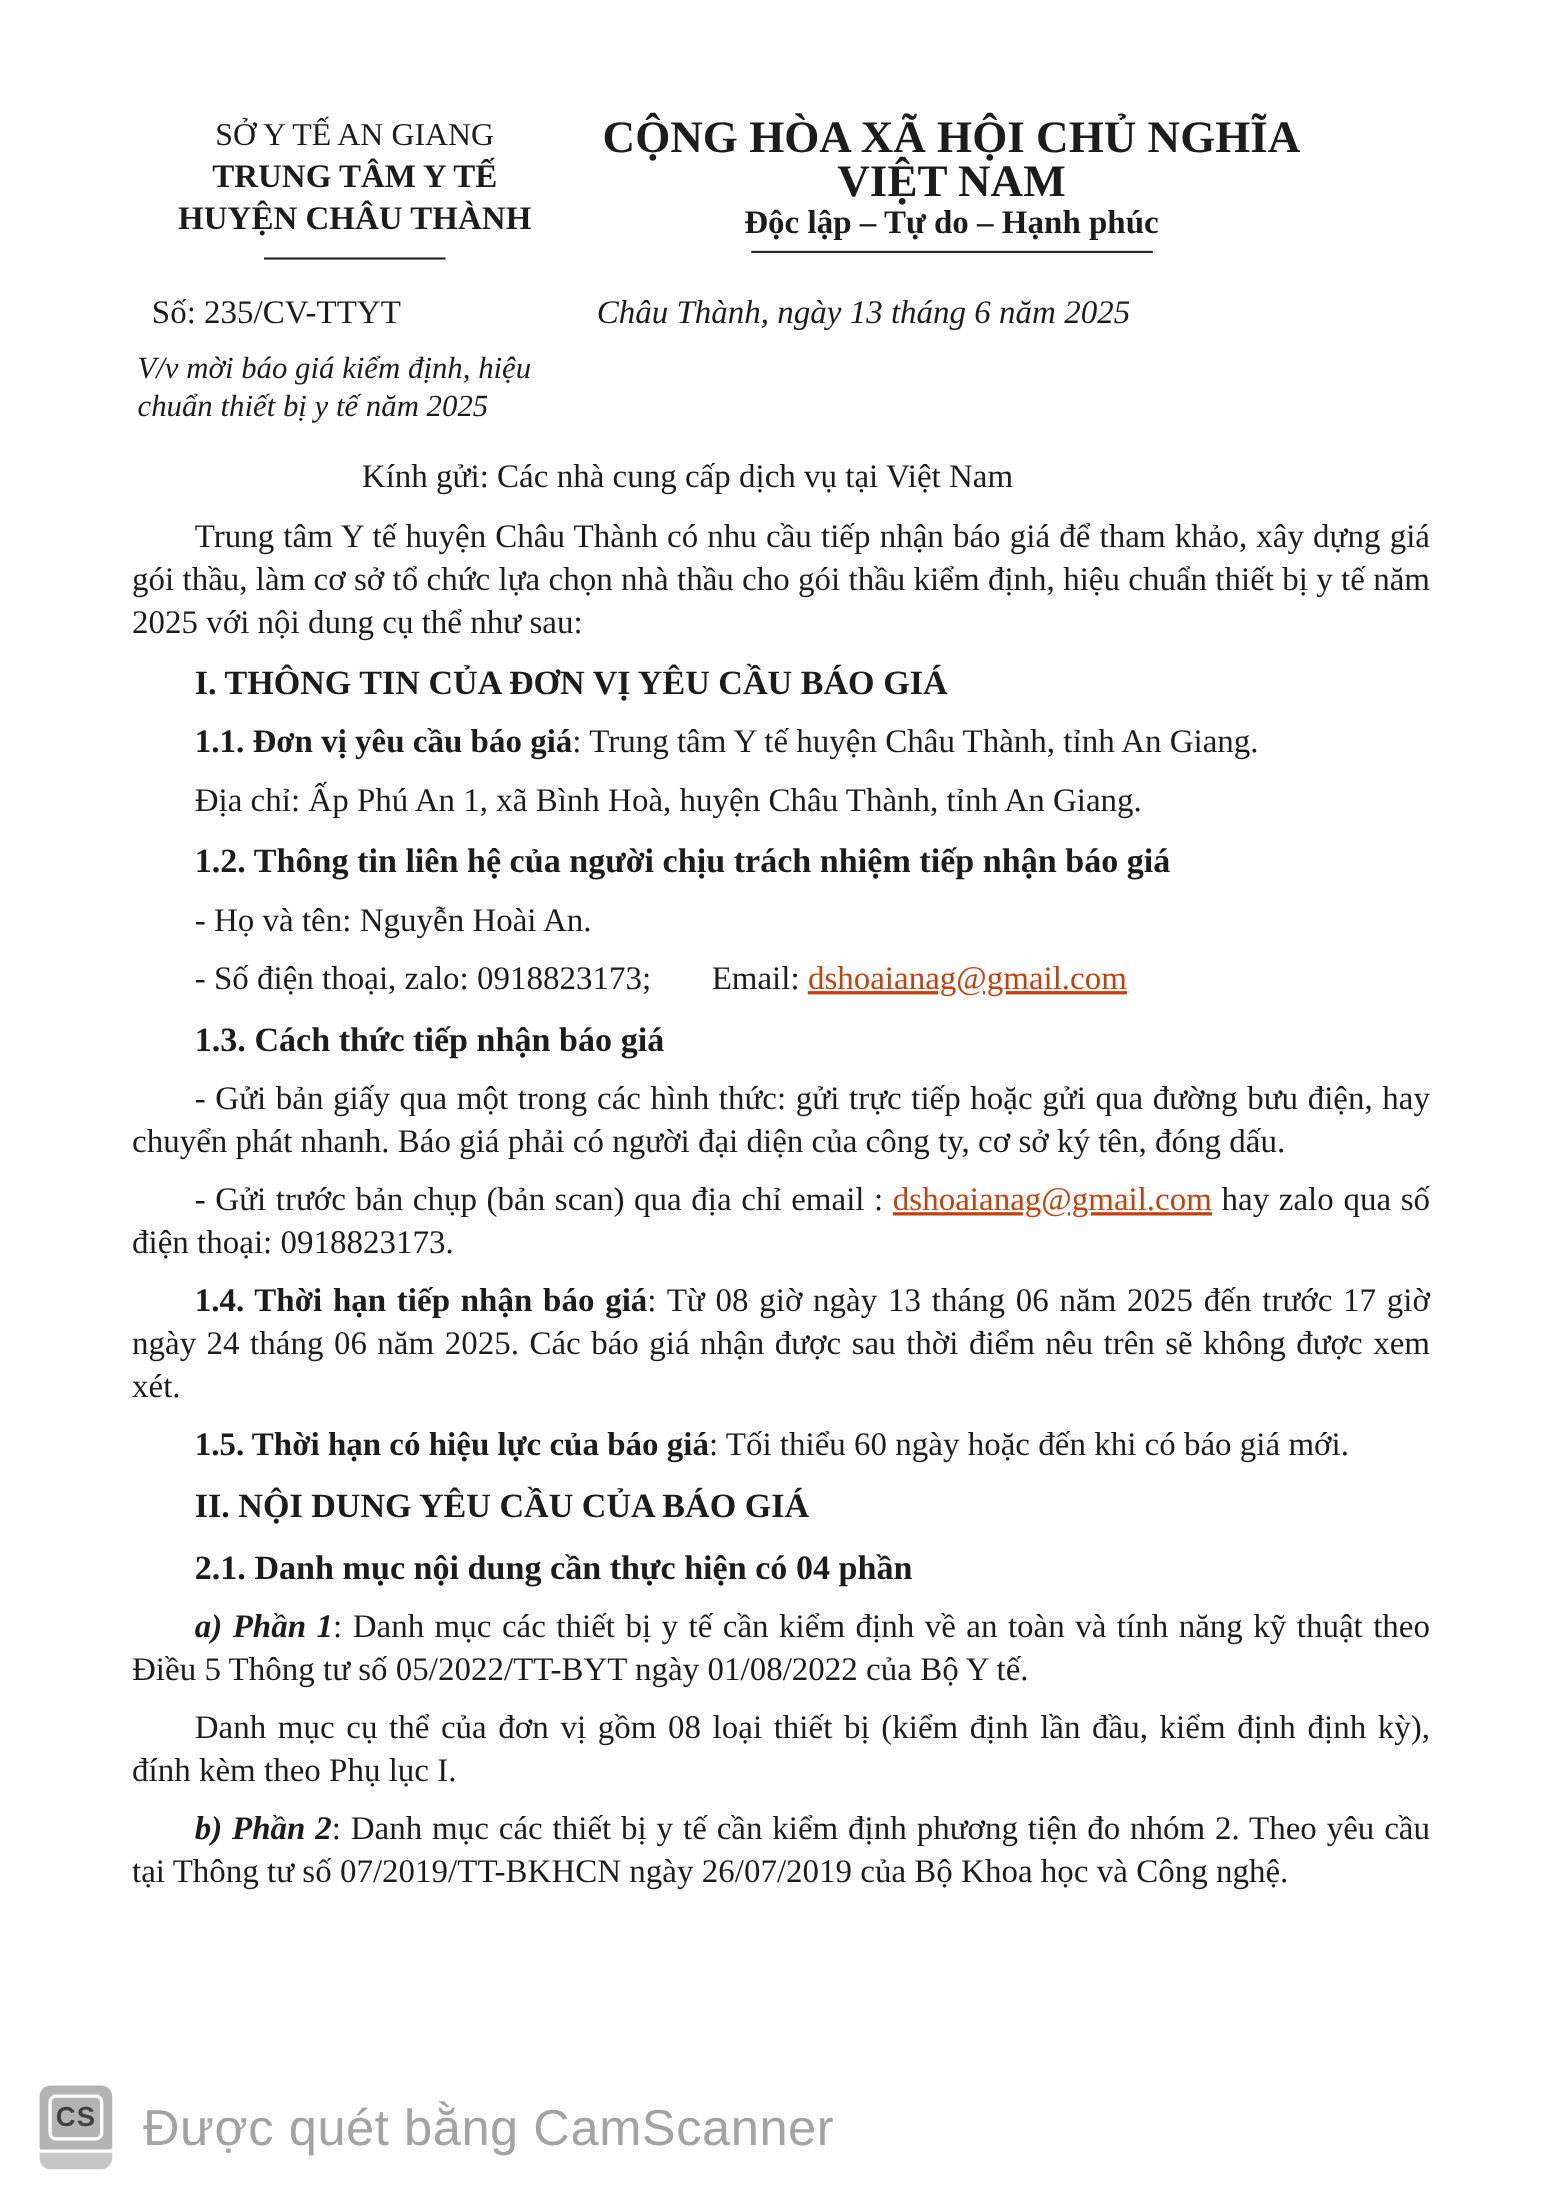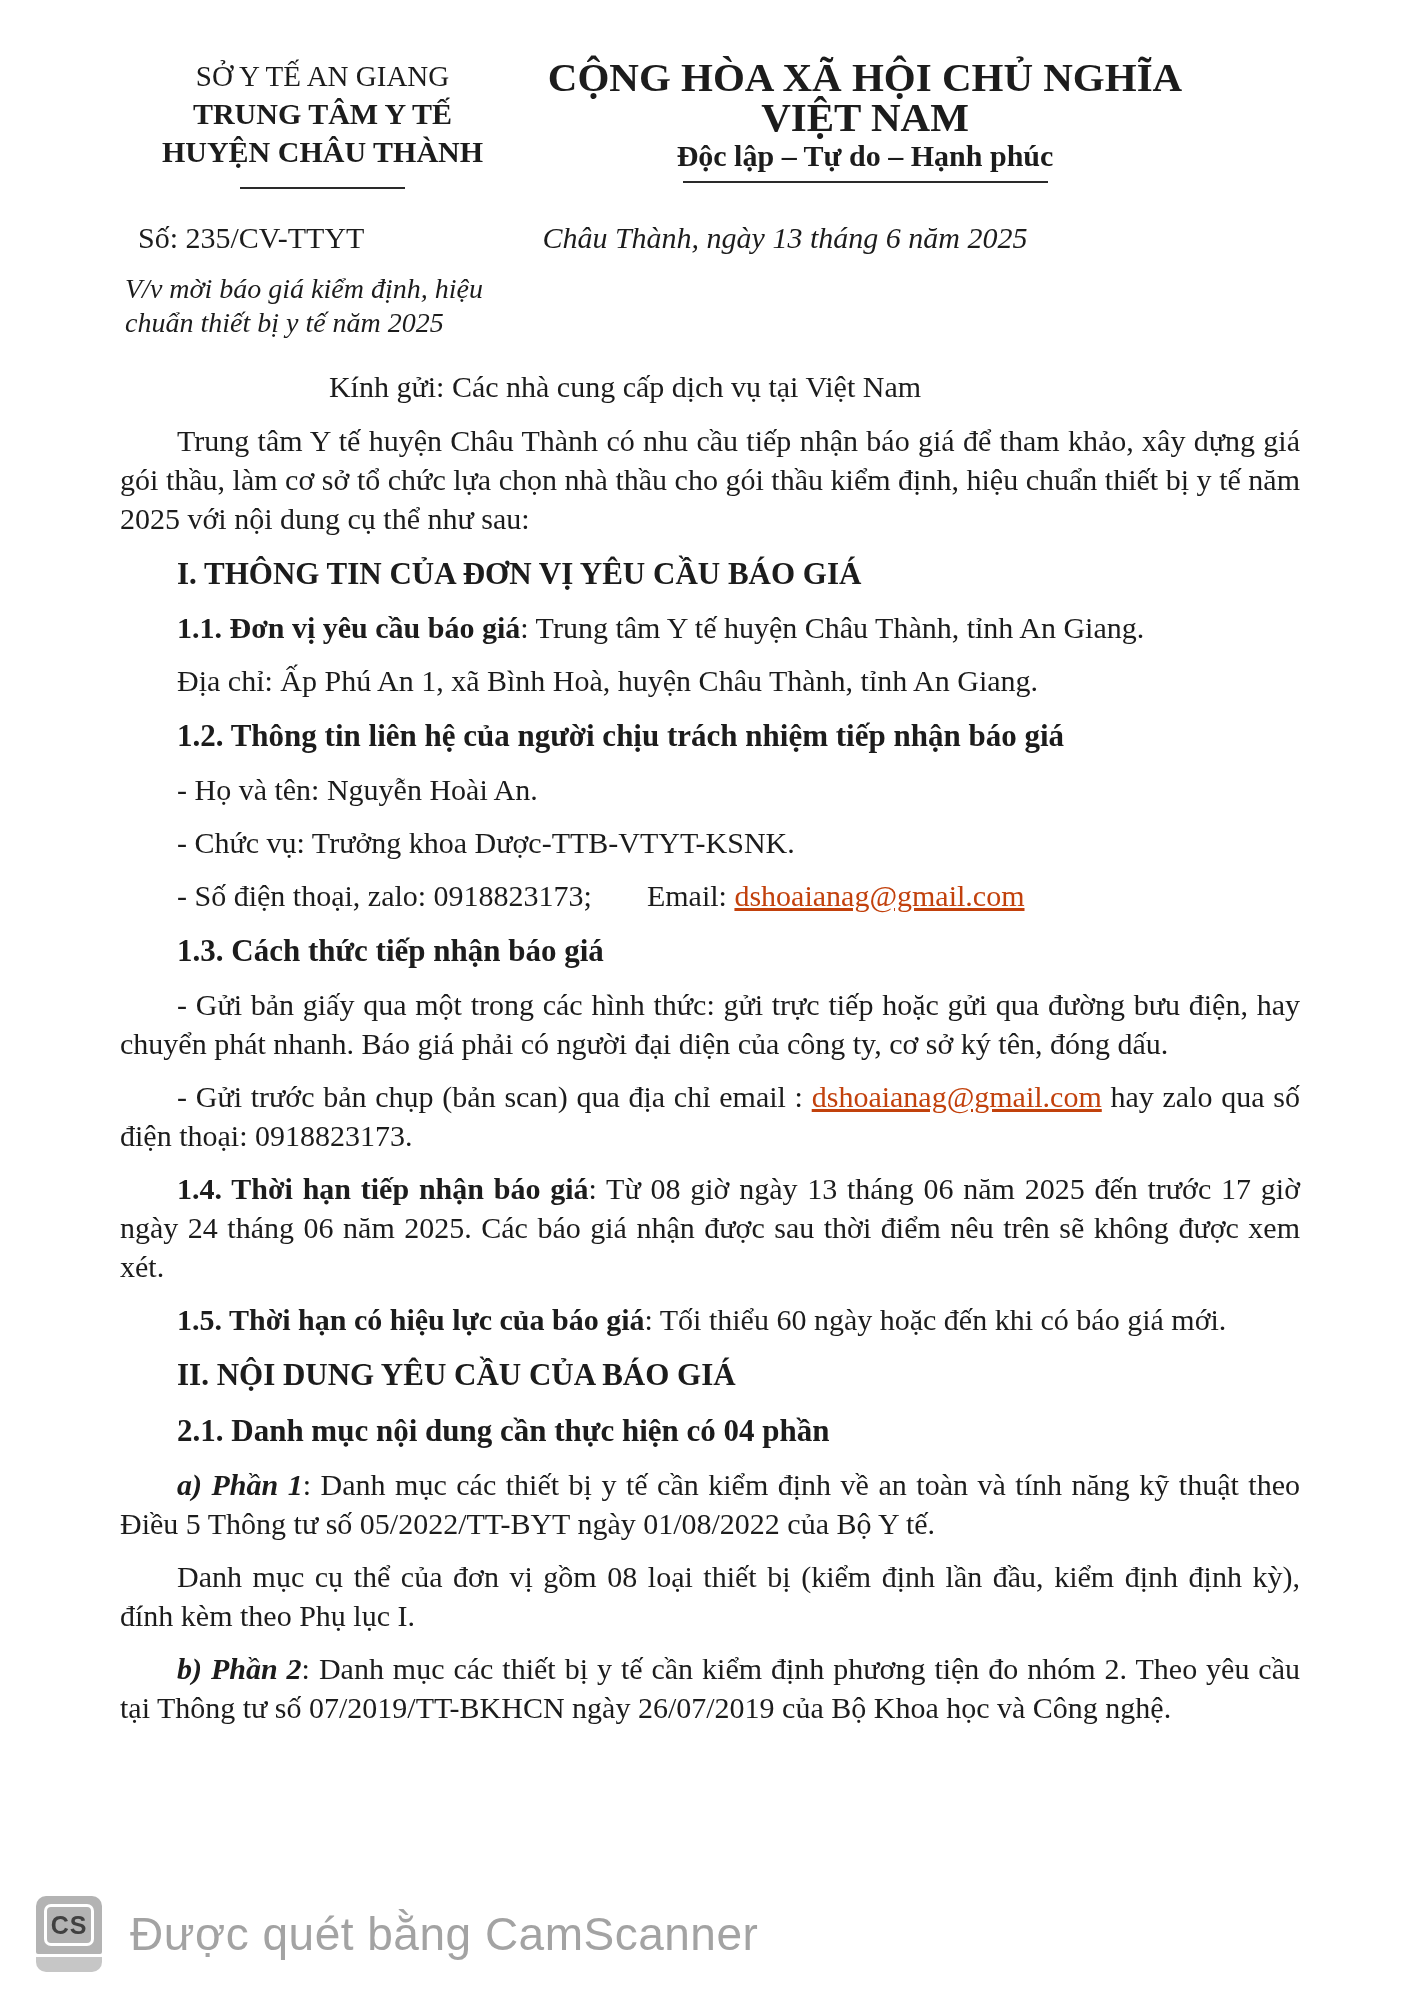--- a/index.html
+++ b/index.html
@@ -1,20 +1,20 @@
 <!DOCTYPE html>
 <html><head>
 <meta charset="utf-8">
 <style>
   html,body{margin:0;padding:0;background:#ffffff;}
   .page{
     position:relative;
     width:1414px;height:2000px;
     box-sizing:border-box;
-    padding:57px 114px 0 120px;
+    padding:104px 114px 0 120px;
     background:#ffffff;
     color:#1c1c1c;
     font-family:"Liberation Serif","DejaVu Serif",serif;
     overflow:hidden;
   }
   
   .header{display:flex;align-items:flex-start;}
   .header-left{width:405px;text-align:center;}
   .org-parent{font-size:29px;line-height:38px;}
   .org-name{font-size:30px;line-height:38px;font-weight:bold;}
@@ -108,21 +108,20 @@
   <p class="para h-bold single">I. THÔNG TIN CỦA ĐƠN VỊ YÊU CẦU BÁO GIÁ</p>
 
   <p class="para single"><span class="b">1.1. Đơn vị yêu cầu báo giá</span><span>: Trung tâm Y tế huyện Châu Thành, tỉnh An Giang.</span></p>
 
   <p class="para single">Địa chỉ: Ấp Phú An 1, xã Bình Hoà, huyện Châu Thành, tỉnh An Giang.</p>
 
   <p class="para h-bold single">1.2. Thông tin liên hệ của người chịu trách nhiệm tiếp nhận báo giá</p>
 
   <p class="para single">- Họ và tên: Nguyễn Hoài An.</p>
 
-  <p class="para single">- Chức vụ: Trưởng khoa Dược-TTB-VTYT-KSNK.</p>
 
   <p class="para single"><span>- Số điện thoại, zalo: 0918823173;</span><span class="email-group"><span>Email: </span><a class="email-link">dshoaianag@gmail.com</a></span></p>
 
   <p class="para h-bold single">1.3. Cách thức tiếp nhận báo giá</p>
 
   <p class="para">- Gửi bản giấy qua một trong các hình thức: gửi trực tiếp hoặc gửi qua đường bưu điện, hay chuyển phát nhanh. Báo giá phải có người đại diện của công ty, cơ sở ký tên, đóng dấu.</p>
 
   <p class="para"><span>- Gửi trước bản chụp (bản scan) qua địa chỉ email : </span><a class="email-link">dshoaianag@gmail.com</a><span> hay zalo qua số điện thoại: 0918823173.</span></p>
 
   <p class="para"><span class="b">1.4. Thời hạn tiếp nhận báo giá</span><span>: Từ 08 giờ ngày 13 tháng 06 năm 2025 đến trước 17 giờ ngày 24 tháng 06 năm 2025. Các báo giá nhận được sau thời điểm nêu trên sẽ không được xem xét.</span></p>

